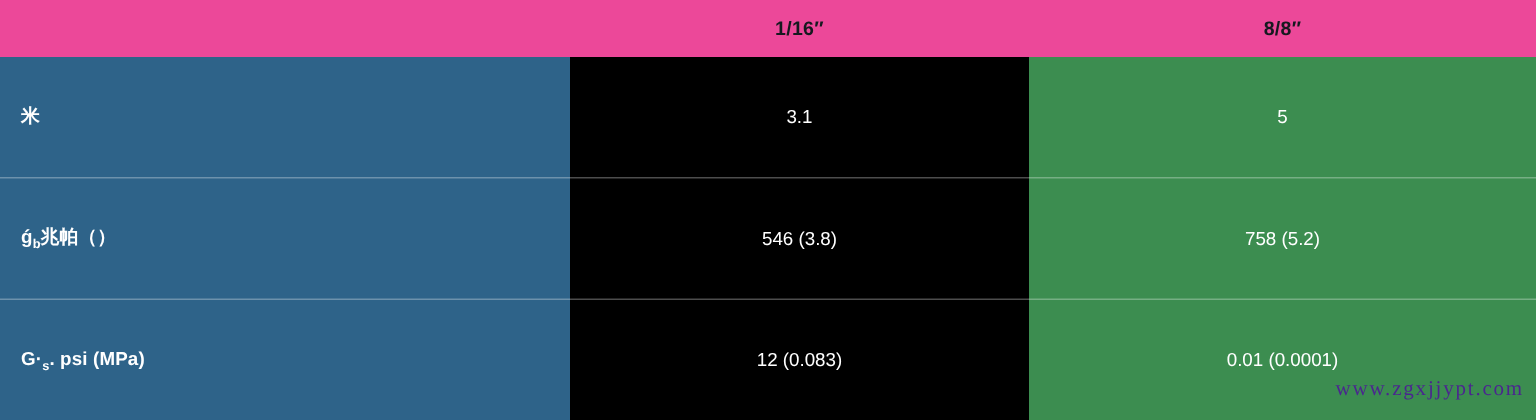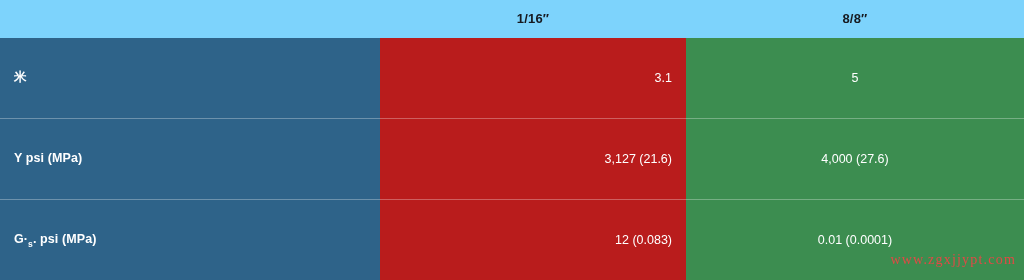--- a/index.html
+++ b/index.html
@@ -20,21 +20,21 @@
     height: 280px;
     border-collapse: collapse;
     table-layout: fixed;
     position: relative;
   }
 
   
   .head-row th {
     height: 38px;
     padding: 0;
-    background: #7dd3fc;
+    background: #ec4899;
     border: none;
     vertical-align: middle;
   }
   .head-row th.col-label {
     width: 380px;
   }
   .head-row th.col-a {
     width: 306px;
   }
   .head-row th.col-b {
@@ -65,22 +65,22 @@
   }
 
   td.cell-label {
     background: #2e6389;
     font-weight: bold;
     text-align: left;
     font-size: 12.5px;
     letter-spacing: 0.1px;
   }
   td.cell-a {
-    background: #b91c1c;
-    text-align: right;
+    background: #000000;
+    text-align: center;
     font-weight: normal;
   }
   td.cell-b {
     background: #3c8d50;
     text-align: center;
     font-weight: normal;
   }
 
   .sub {
     font-size: 8.5px;
@@ -89,21 +89,21 @@
   }
 
   
   .watermark {
     position: absolute;
     right: 8px;
     bottom: 12px;
     font-family: "Liberation Serif", "DejaVu Serif", serif;
     font-size: 14px;
     letter-spacing: 1.2px;
-    color: #ef4444;
+    color: #4c1d95;
     opacity: 0.92;
     white-space: nowrap;
     pointer-events: none;
   }
 </style>
 </head>
 <body>
 
 <table class="spec-table">
   <colgroup>
@@ -125,26 +125,26 @@
     </tr>
   </thead>
   <tbody>
 
     <tr class="body-row">
       <td class="cell-label"><span>米</span><span class="sub"></span><span></span></td>
       <td class="cell-a">3.1</td>
       <td class="cell-b">5</td>
     </tr>
 
+
     <tr class="body-row">
-      <td class="cell-label"><span>Y psi (MPa)</span><span class="sub"></span><span></span></td>
-      <td class="cell-a">3,127 (21.6)</td>
-      <td class="cell-b">4,000 (27.6)</td>
+      <td class="cell-label"><span>ǵ</span><span class="sub">b</span><span>兆帕（）</span></td>
+      <td class="cell-a">546 (3.8)</td>
+      <td class="cell-b">758 (5.2)</td>
     </tr>
-
 
 
     <tr class="body-row">
       <td class="cell-label"><span>G·</span><span class="sub">s</span><span>. psi (MPa)</span></td>
       <td class="cell-a">12 (0.083)</td>
       <td class="cell-b">0.01 (0.0001)</td>
     </tr>
 
   </tbody>
 </table>

